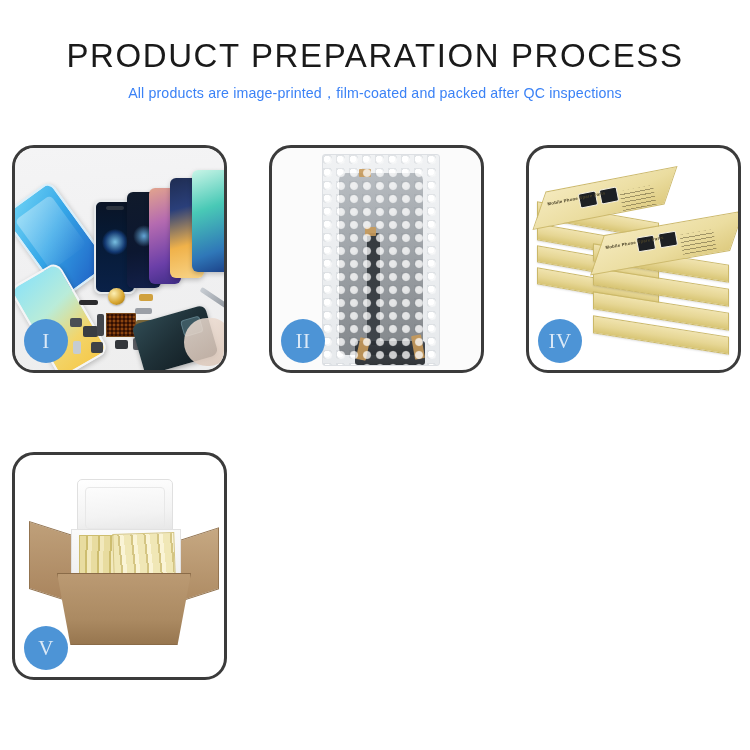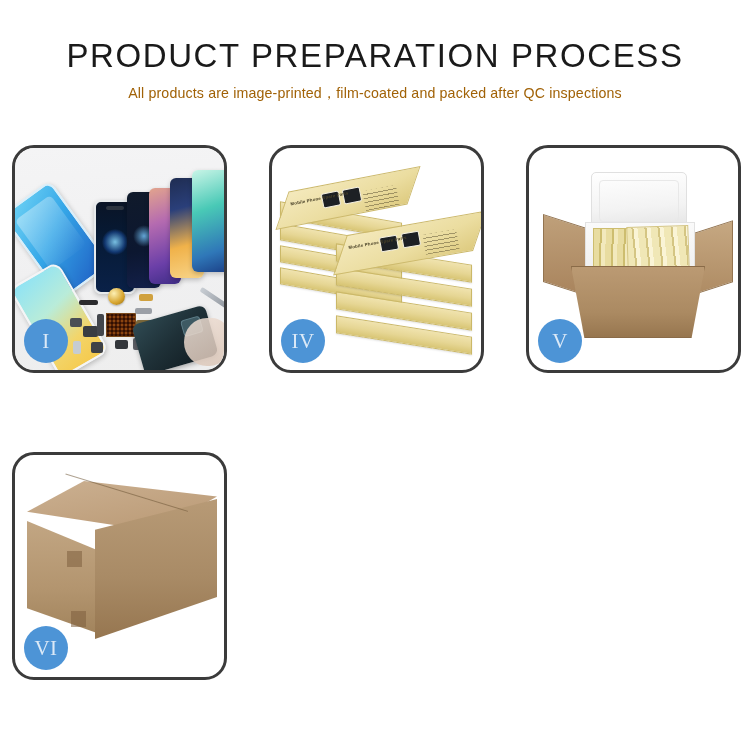--- a/index.html
+++ b/index.html
@@ -37,21 +37,21 @@
     color: #1a1a1a;
     line-height: 1.1;
     white-space: nowrap;
   }
 
   .sub-title {
     margin-top: 10px;
     font-family: "Liberation Sans", sans-serif;
     font-size: 14.2px;
     font-weight: 400;
-    color: #a16207;
+    color: #3b82f6;
     letter-spacing: 0.15px;
     white-space: nowrap;
   }
 
   
   .grid {
     position: absolute;
     top: 145px;
     left: 12px;
     width: 730px;
@@ -470,20 +470,35 @@
         <div class="strip s9"></div>
         <div class="strip s10"></div>
         <div class="strip s11"></div>
         <div class="back-plate"></div>
         <div class="tweezer"></div>
         <div class="hand"></div>
       </div>
       <div class="badge">I</div>
     </div>
 
+    <div class="panel p2">
+      <div class="panel-stage">
+        <div class="bubble-bag">
+          <div class="bag-screen"></div>
+          <div class="flex-cable"></div>
+          <div class="conn-block"></div>
+          <div class="tape t1"></div>
+          <div class="tape t2"></div>
+          <div class="tape t3"></div>
+          <div class="tape t4"></div>
+          <div class="bubble-overlay"></div>
+        </div>
+      </div>
+      <div class="badge">II</div>
+    </div>
 
 
     <div class="panel p4">
       <div class="panel-stage">
         <div class="stack">
           <div class="sbox sb-l4"></div>
           <div class="sbox sb-l3"></div>
           <div class="sbox sb-l2"></div>
           <div class="sbox sb-l1"></div>
           <div class="sbox sb-r4"></div>
@@ -513,28 +528,15 @@
           <div class="foam-lid"></div>
           <div class="foam-box"></div>
           <div class="gold-bars"></div>
           <div class="gold-bars2"></div>
           <div class="carton-body"></div>
         </div>
       </div>
       <div class="badge">V</div>
     </div>
 
-    <div class="panel p6">
-      <div class="panel-stage">
-        <div class="sealed">
-          <div class="sealed-top"></div>
-          <div class="sealed-left"></div>
-          <div class="sealed-right"></div>
-          <div class="seam"></div>
-          <div class="tape-patch tp1"></div>
-          <div class="tape-patch tp2"></div>
-        </div>
-      </div>
-      <div class="badge">VI</div>
-    </div>
 
   </div>
 </div>
 
 </body></html>

